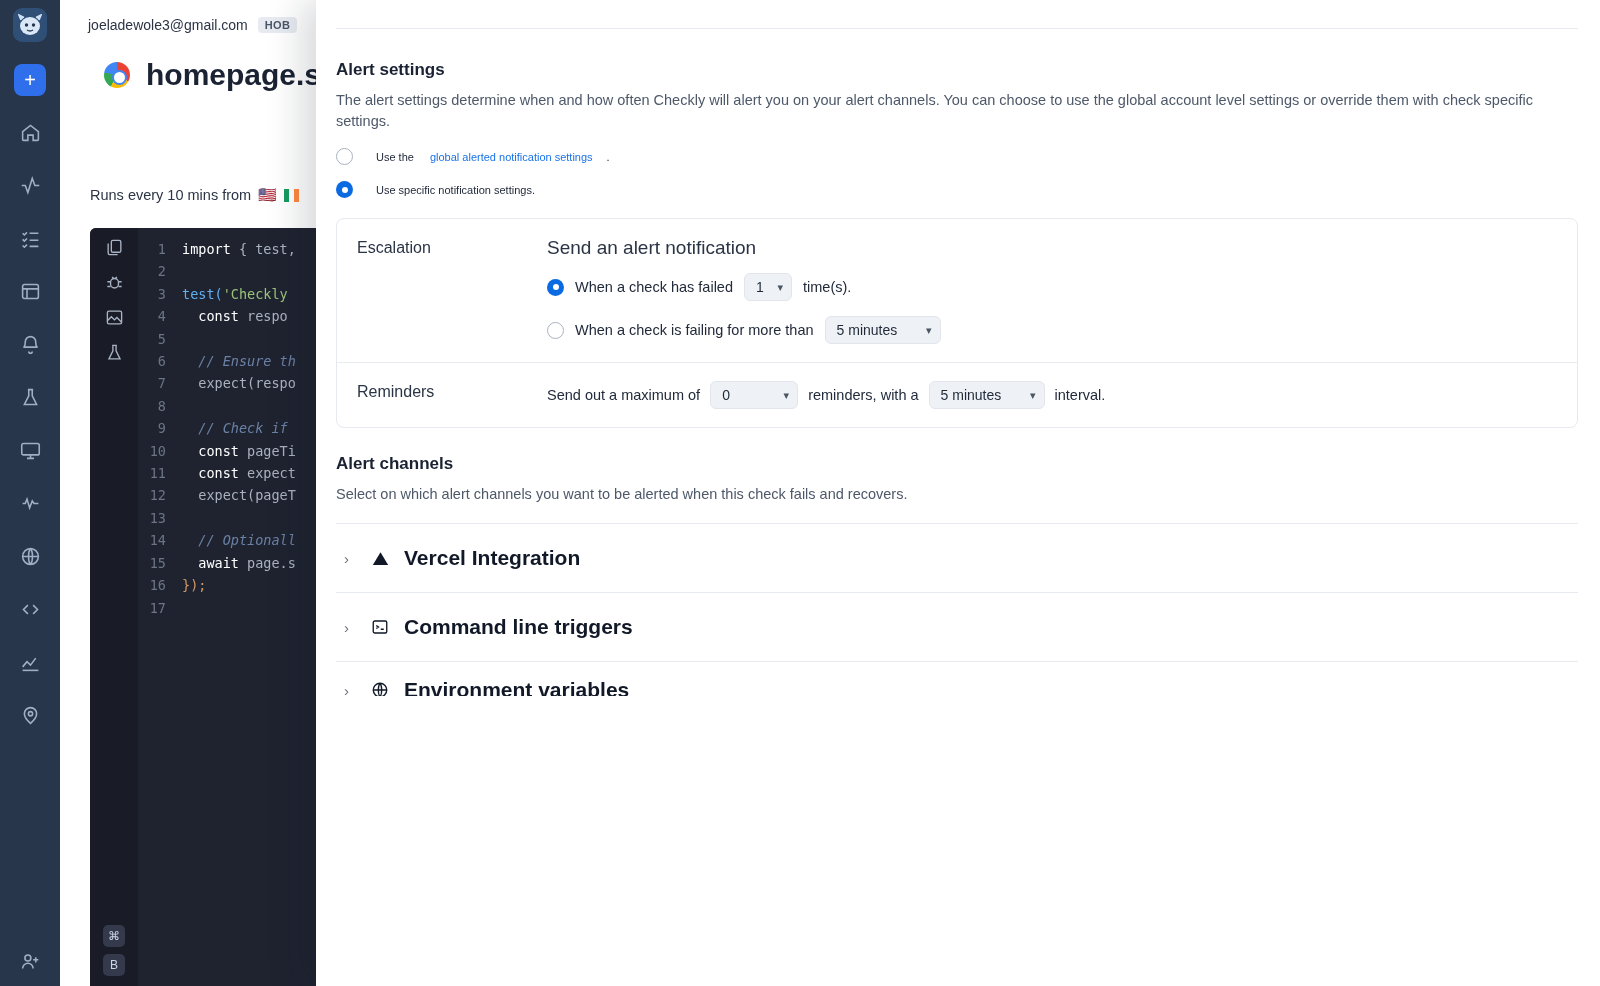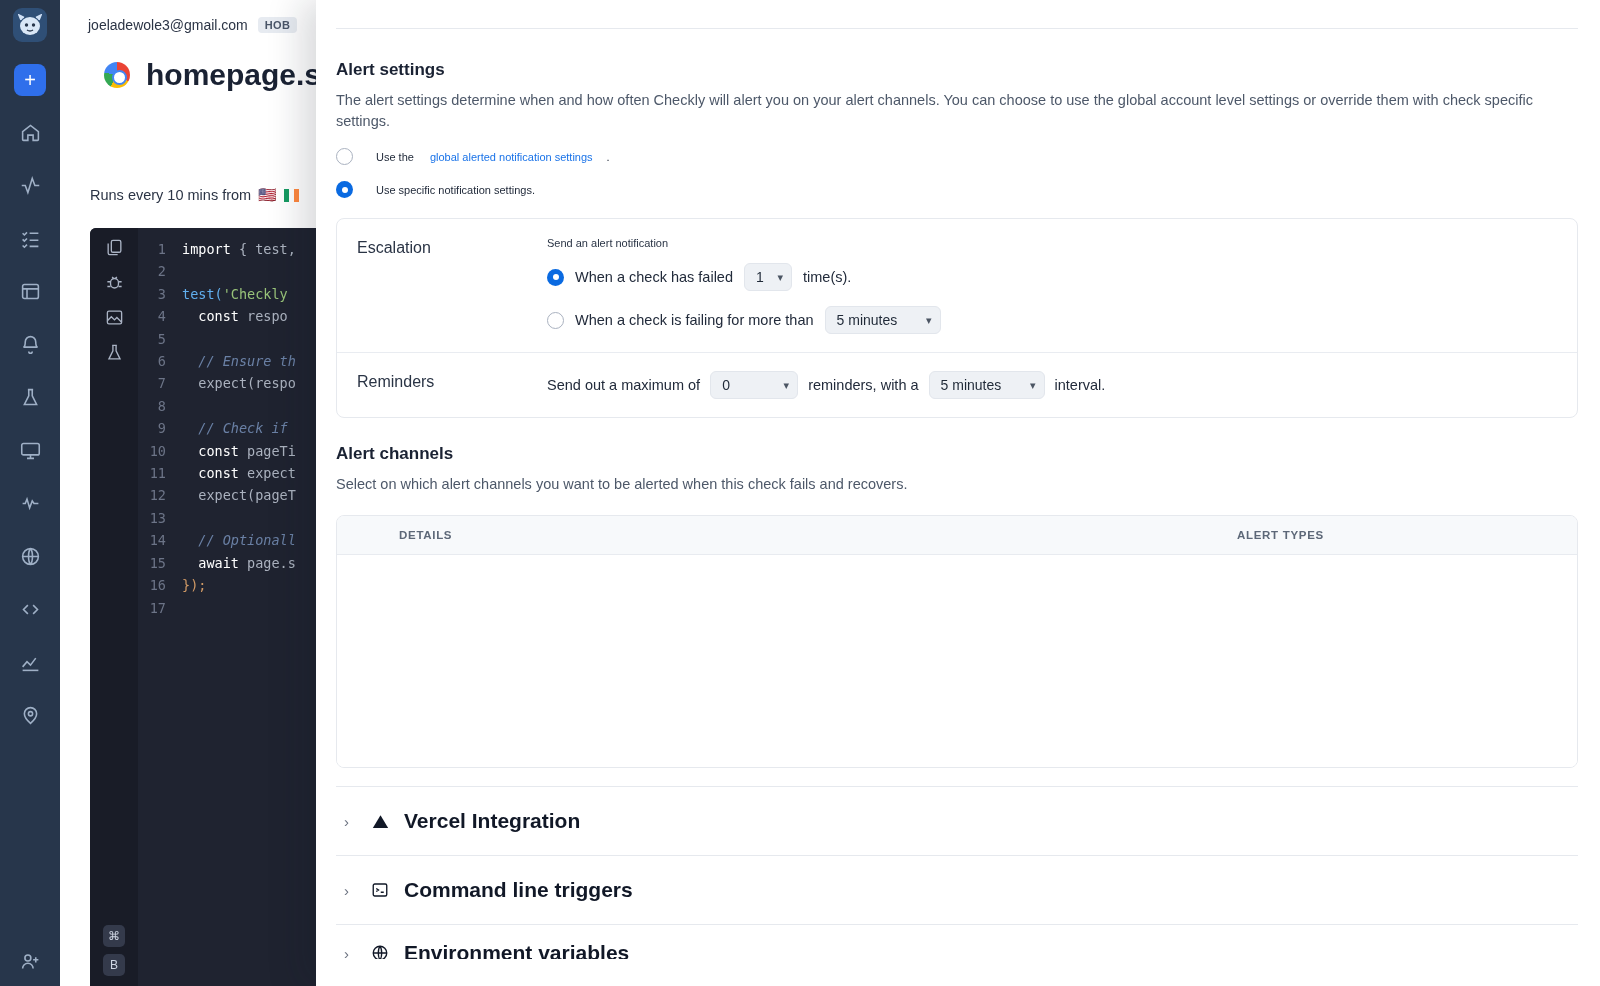--- a/index.html
+++ b/index.html
@@ -193,21 +193,21 @@
     background: #fff; overflow: hidden;
   }
   .card-row {
     display: flex; padding: 18px 20px;
   }
   .card-row + .card-row { border-top: 1px solid #e9ecf1; }
   .row-label {
     width: 190px; flex: none; font-size: 16px; color: #2a3445; padding-top: 2px;
   }
   .row-body { flex: 1; }
-  .row-lead { font-size: 11px; color: #2a3445; margin-bottom: 14px; }
+  .row-lead { font-size: 19px; color: #2a3445; margin-bottom: 14px; }
 
   .opt-row {
     display: flex; align-items: center; gap: 11px; font-size: 14.5px; color: #222b3b;
   }
   .opt-row + .opt-row { margin-top: 15px; }
 
   .select {
     display: inline-flex; align-items: center; justify-content: space-between; gap: 8px;
     background: #eef1f5; border: 1px solid #e2e6ec; border-radius: 6px;
     padding: 5px 8px 5px 11px; font-size: 14px; color: #1f2937; cursor: pointer;
@@ -478,27 +478,20 @@
                 <span class="chev">▾</span>
               </span>
               <span class="inline-txt">interval.</span>
             </div>
           </div>
         </div>
 
         <h2 class="sec-title" style="margin-top:26px">Alert channels</h2>
         <p class="sec-desc">Select on which alert channels you want to be alerted when this check fails and recovers.</p>
 
-        <div class="channels-card">
-          <div class="ch-head">
-            <span class="c1">DETAILS</span>
-            <span class="c2">ALERT TYPES</span>
-          </div>
-          <div class="ch-body"></div>
-        </div>
 
         <div class="accordion">
           <div class="acc-item">
             <span class="acc-chev">›</span>
             <span class="acc-ico">
               <svg width="17" height="15" viewBox="0 0 20 17">
                   <path d="M10 1l9 15H1z" fill="#111827"></path>
                 </svg>
             </span>
             <span class="acc-label">Vercel Integration</span>

